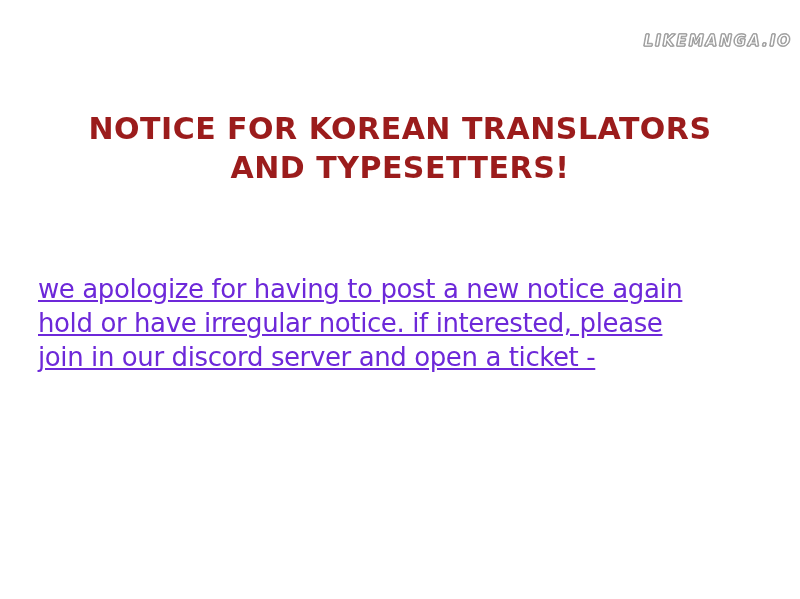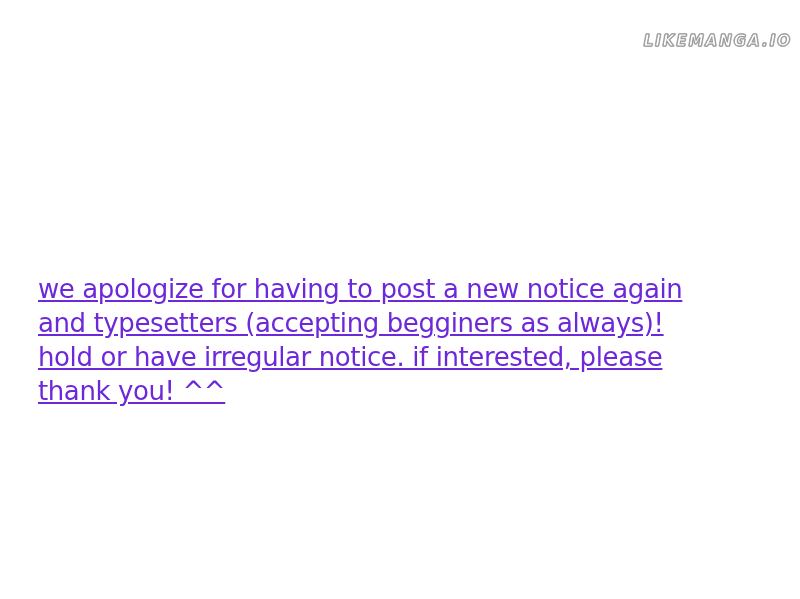--- a/index.html
+++ b/index.html
@@ -59,22 +59,23 @@
   }
 </style>
 </head>
 <body>
 
 <div class="page">
 
   <div class="watermark">LIKEMANGA.IO</div>
 
   <div class="heading" style="color: rgb(155, 28, 28);">
+    <div>NOTICE FOR KOREAN TRANSLATORS</div>
+    <div>AND TYPESETTERS!</div>
   </div>
 
   <div class="body-text" style="color: #6d28d9; text-decoration: underline;">
     <div class="body-line">we apologize for having to post a new notice again</div>
-    <div class="body-line">and typesetters (accepting begginers as always)!</div>
     <div class="body-line">hold or have irregular notice. if interested, please</div>
-    <div class="body-line">thank you! ^^</div>
+    <div class="body-line">join in our discord server and open a ticket -</div>
   </div>
 
 </div>
 
 </body></html>

